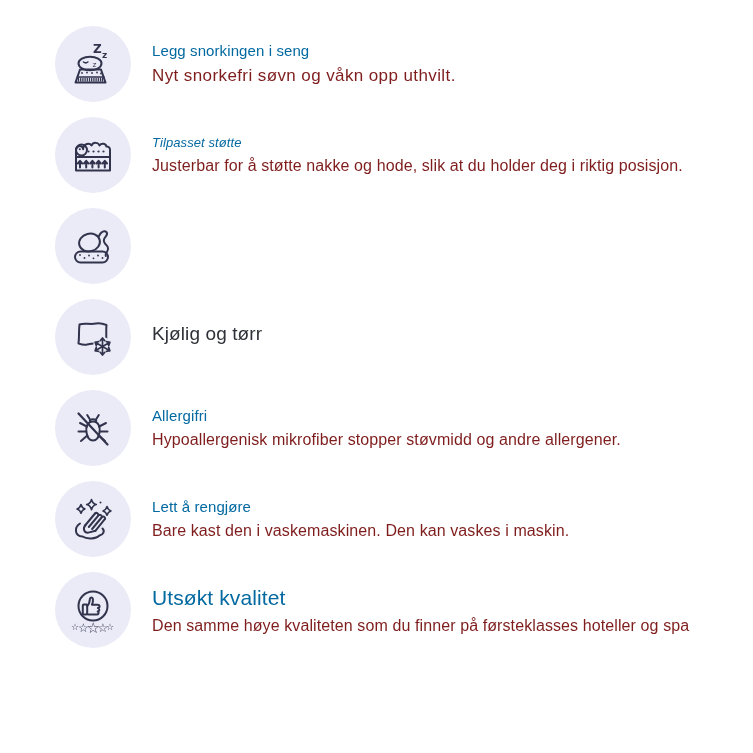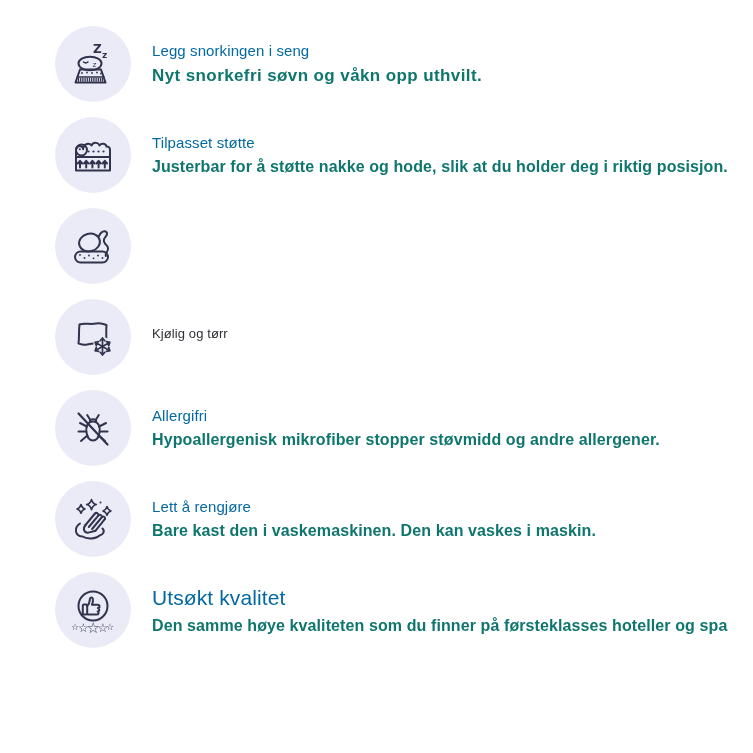--- a/index.html
+++ b/index.html
@@ -18,29 +18,29 @@
     background:#eaebf7;flex:0 0 76px;
     display:flex;align-items:center;justify-content:center;
   }
   .icon-circle svg{display:block;}
   .feature-text{margin-left:21px;min-width:0;}
   .feature-title{
     color:#0369a1;margin-bottom:7px;white-space:nowrap;
     font-size:15px;letter-spacing:.1px;
   }
   .feature-desc{
-    color:#0f766e;white-space:nowrap;font-size:16px;letter-spacing:.1px;font-weight:bold;
+    color:#7f1d1d;white-space:nowrap;font-size:16px;letter-spacing:.1px;
   }
   
   .feature-row:nth-child(1) .feature-title{font-size:15px;}
   .feature-row:nth-child(1) .feature-desc{font-size:17px;letter-spacing:.4px;}
-  .feature-row:nth-child(2) .feature-title{font-size:15px;}
+  .feature-row:nth-child(2) .feature-title{font-size:13px;font-style:italic;}
   .feature-row:nth-child(3) .feature-title{font-size:14px;letter-spacing:.5px;padding-left:3px;}
   .feature-row:nth-child(3) .feature-desc{font-size:17px;letter-spacing:.3px;}
-  .feature-row:nth-child(4) .feature-title{font-size:13px;color:#2e3137;}
+  .feature-row:nth-child(4) .feature-title{font-size:19px;color:#2e3137;}
   .feature-row:nth-child(7) .feature-title{font-size:21px;}
   .feature-row:nth-child(8) .feature-desc{font-size:15px;}
 </style>
 </head>
 <body>
 
 <div class="features">
 
   <div class="feature-row">
     <div class="icon-circle">

